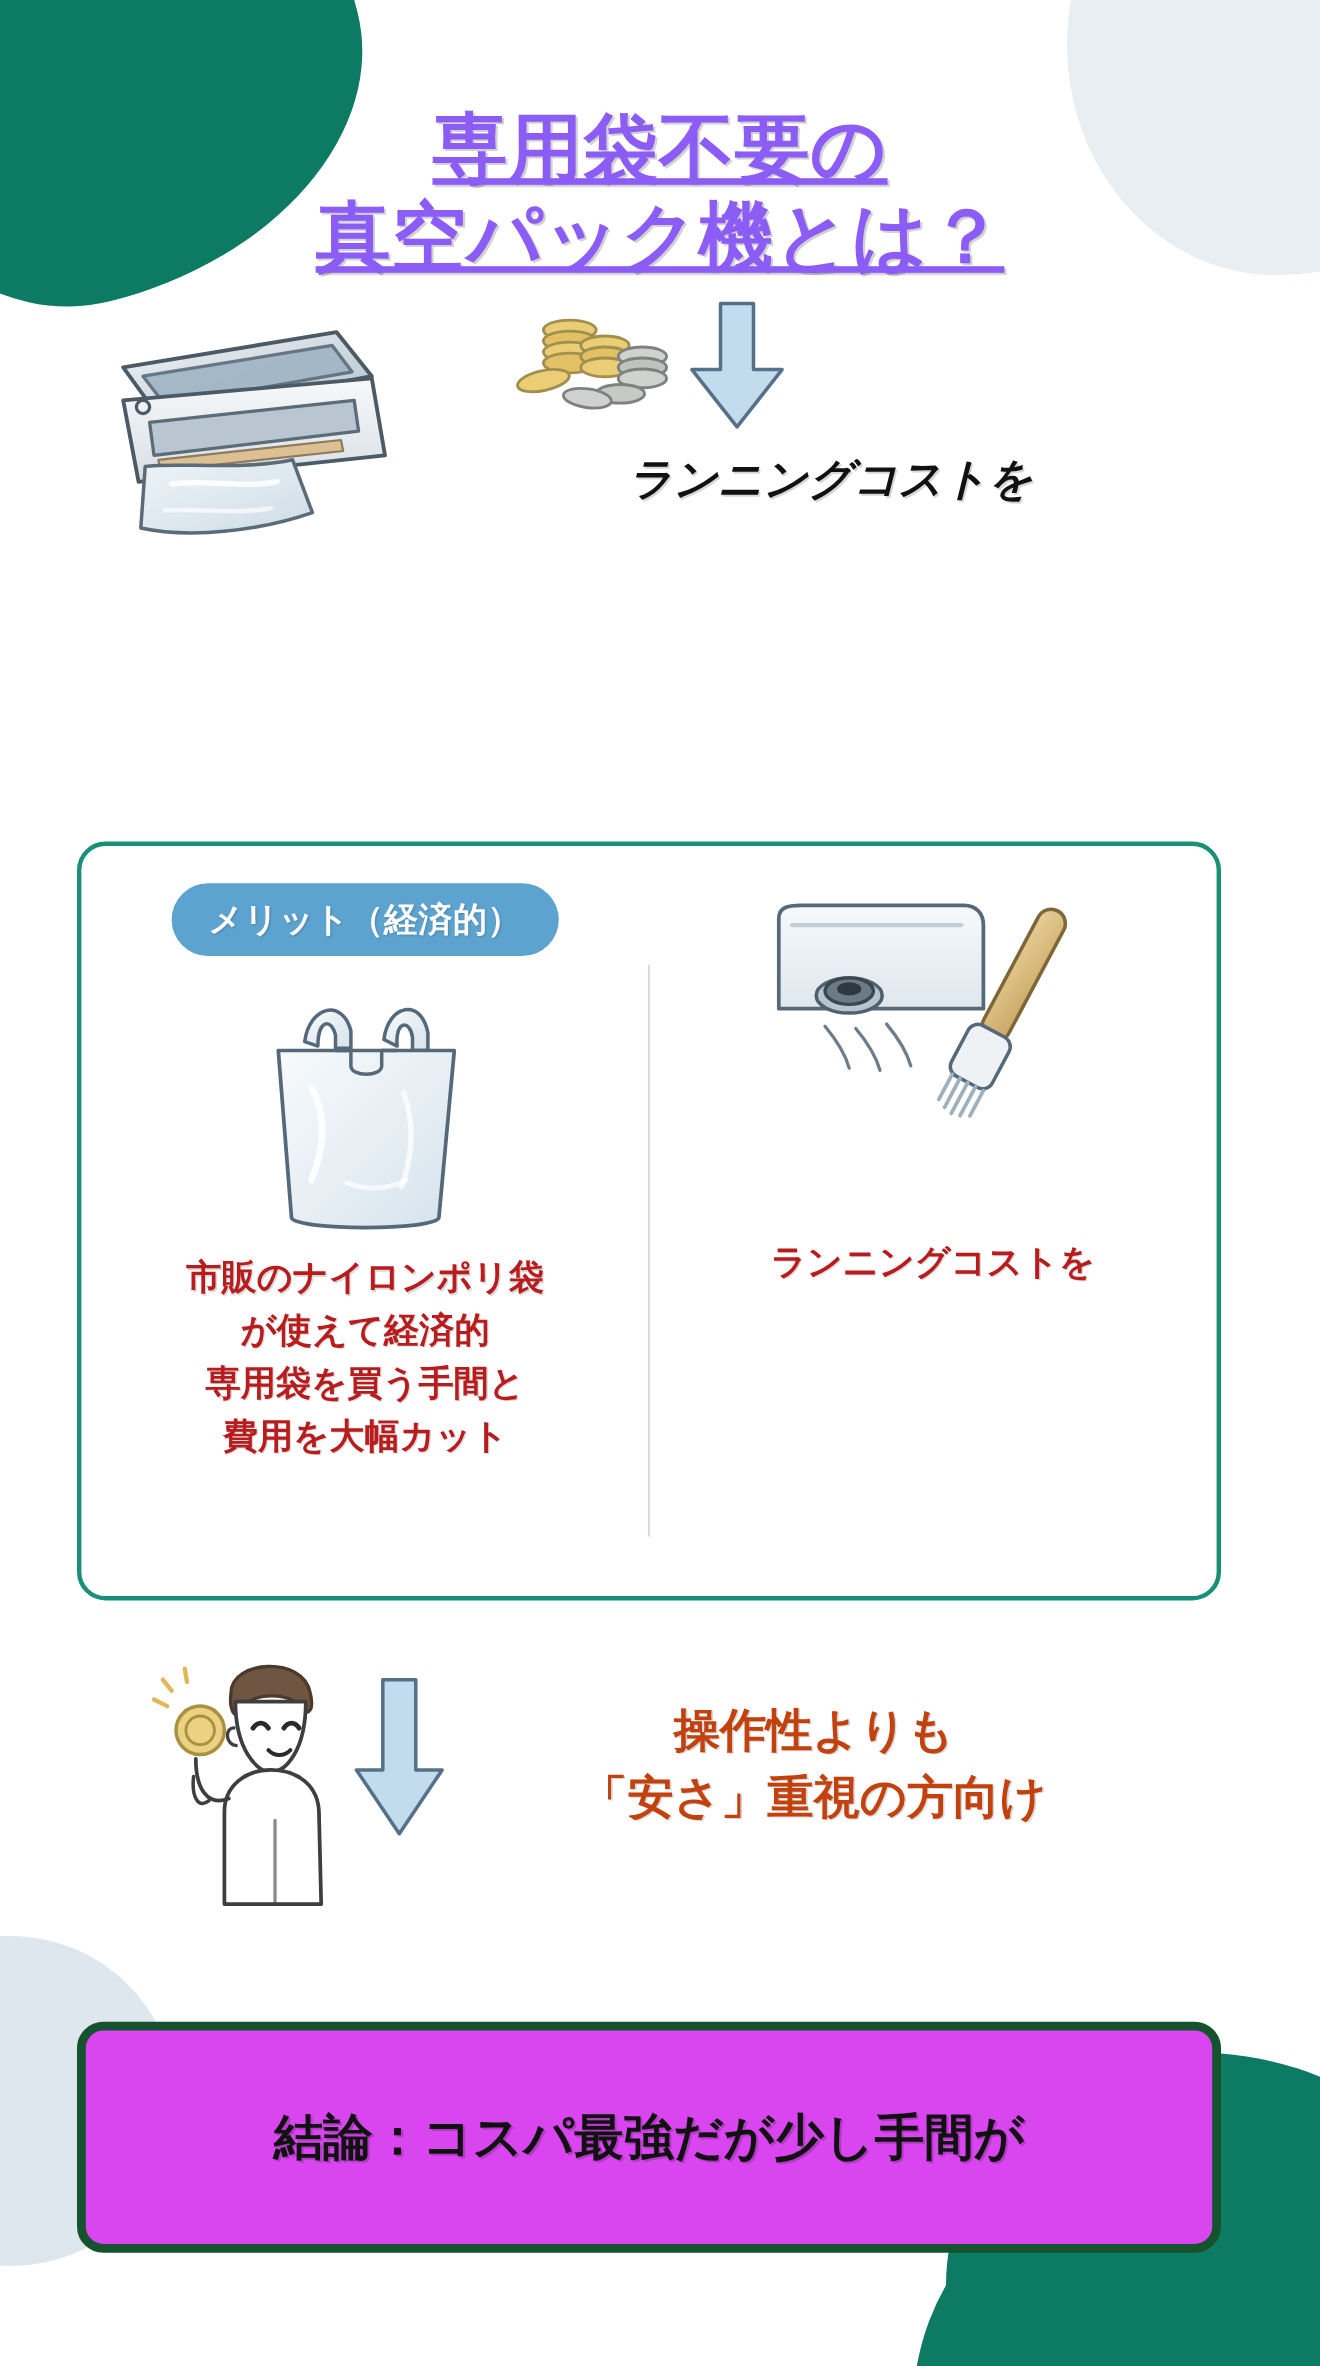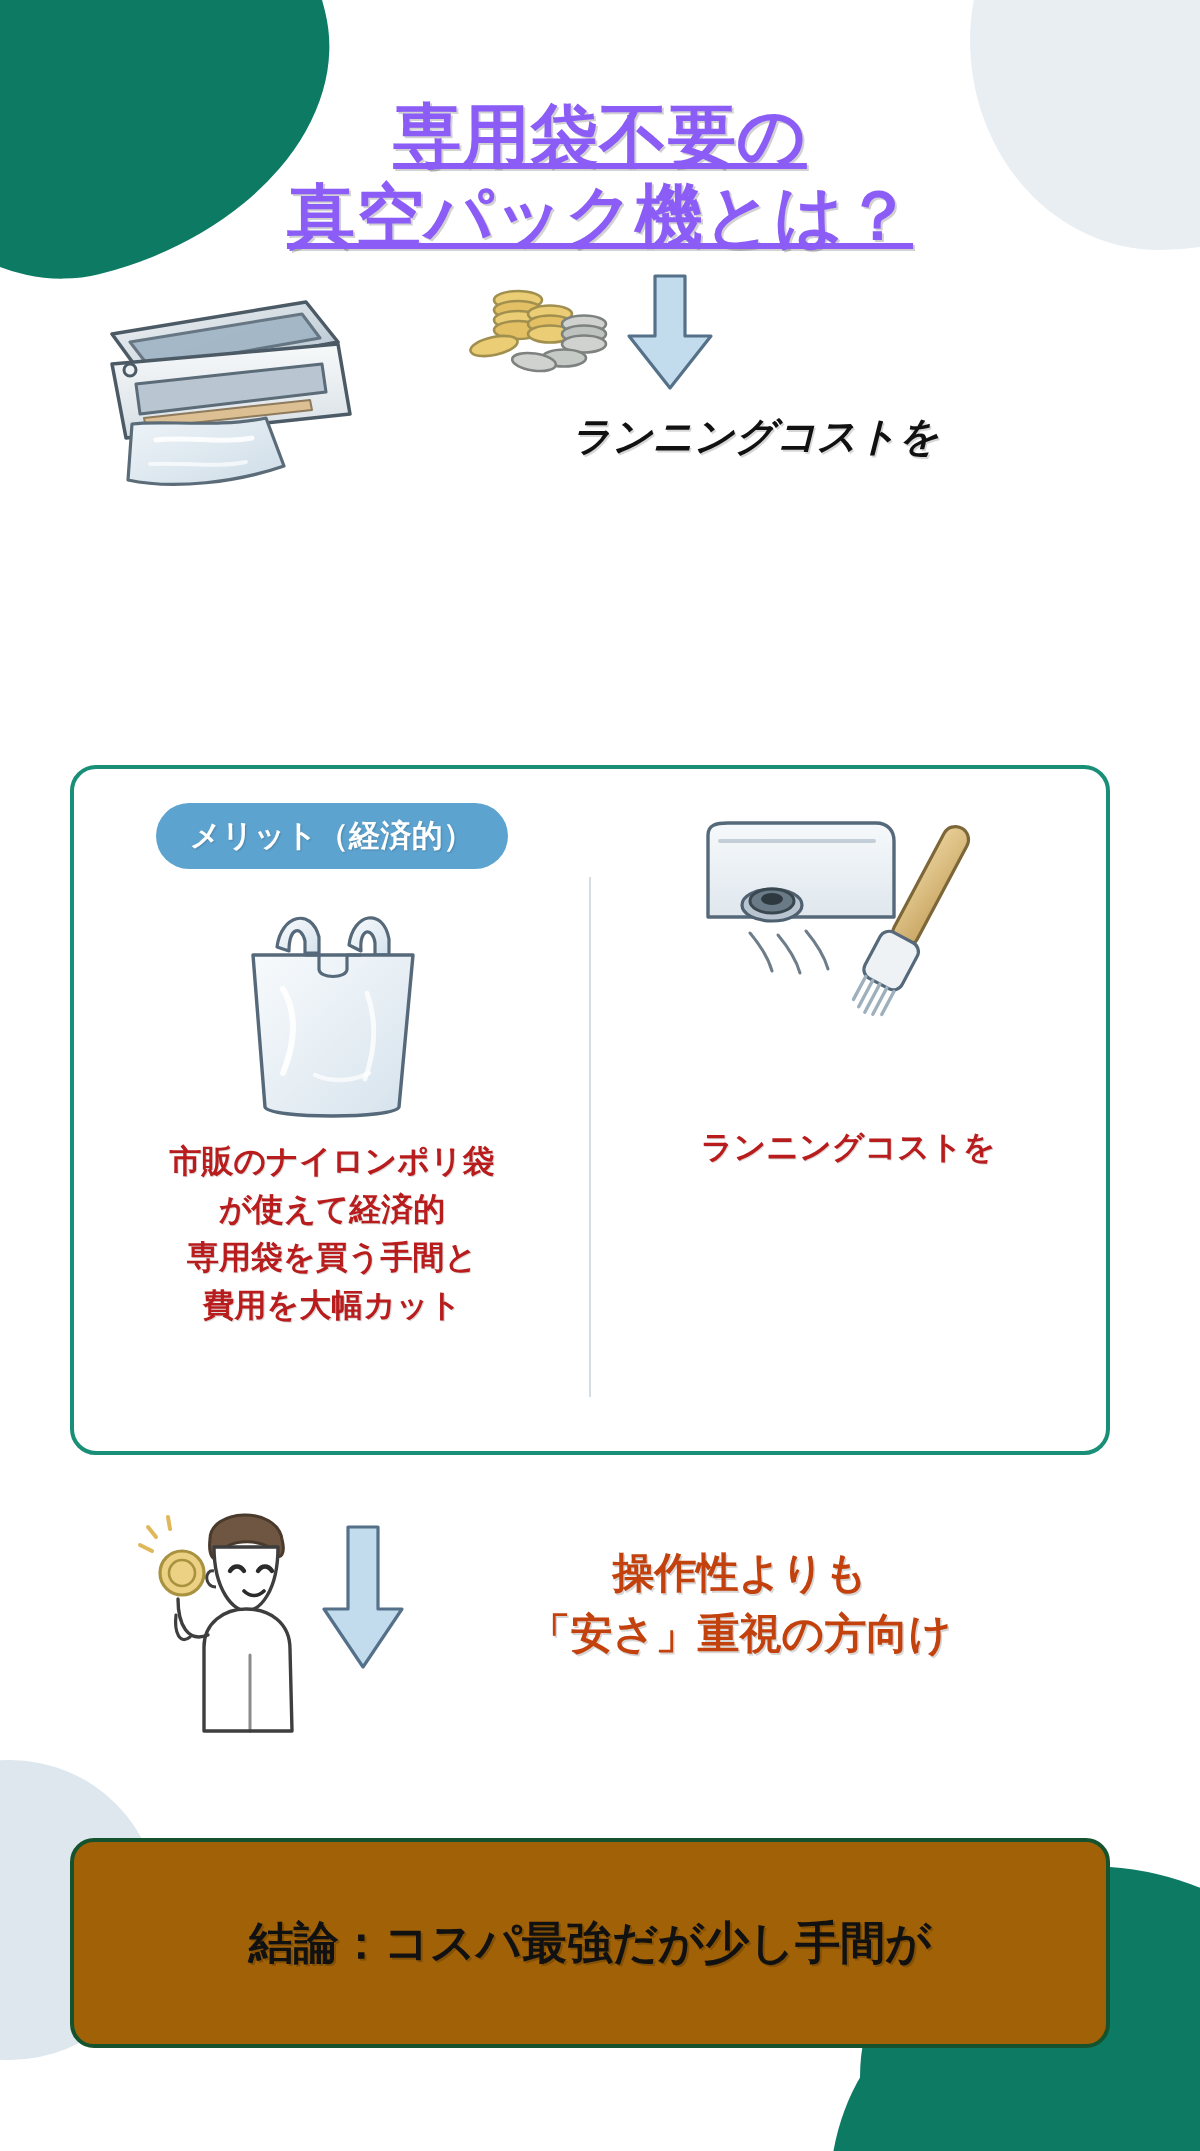--- a/index.html
+++ b/index.html
@@ -171,23 +171,23 @@
     line-height:1.45;
     font-weight:900;
     color:#c2410c;
     text-shadow:1.5px 1.5px 0 rgba(0,0,0,.16);
   }
 
   
   .conclusion{
     position:absolute;left:70px;top:1838px;
     width:1040px;height:210px;
-    border:4px solid #14532d;
+    border:8px solid #14532d;
     border-radius:24px;
-    background:#a16207;
+    background:#d946ef;
     box-sizing:border-box;
     display:flex;flex-direction:column;
     align-items:center;justify-content:center;
     z-index:5;
   }
   .conclusion .c-line{
     display:block;
     font-size:45px;
     line-height:1.42;
     font-weight:900;

